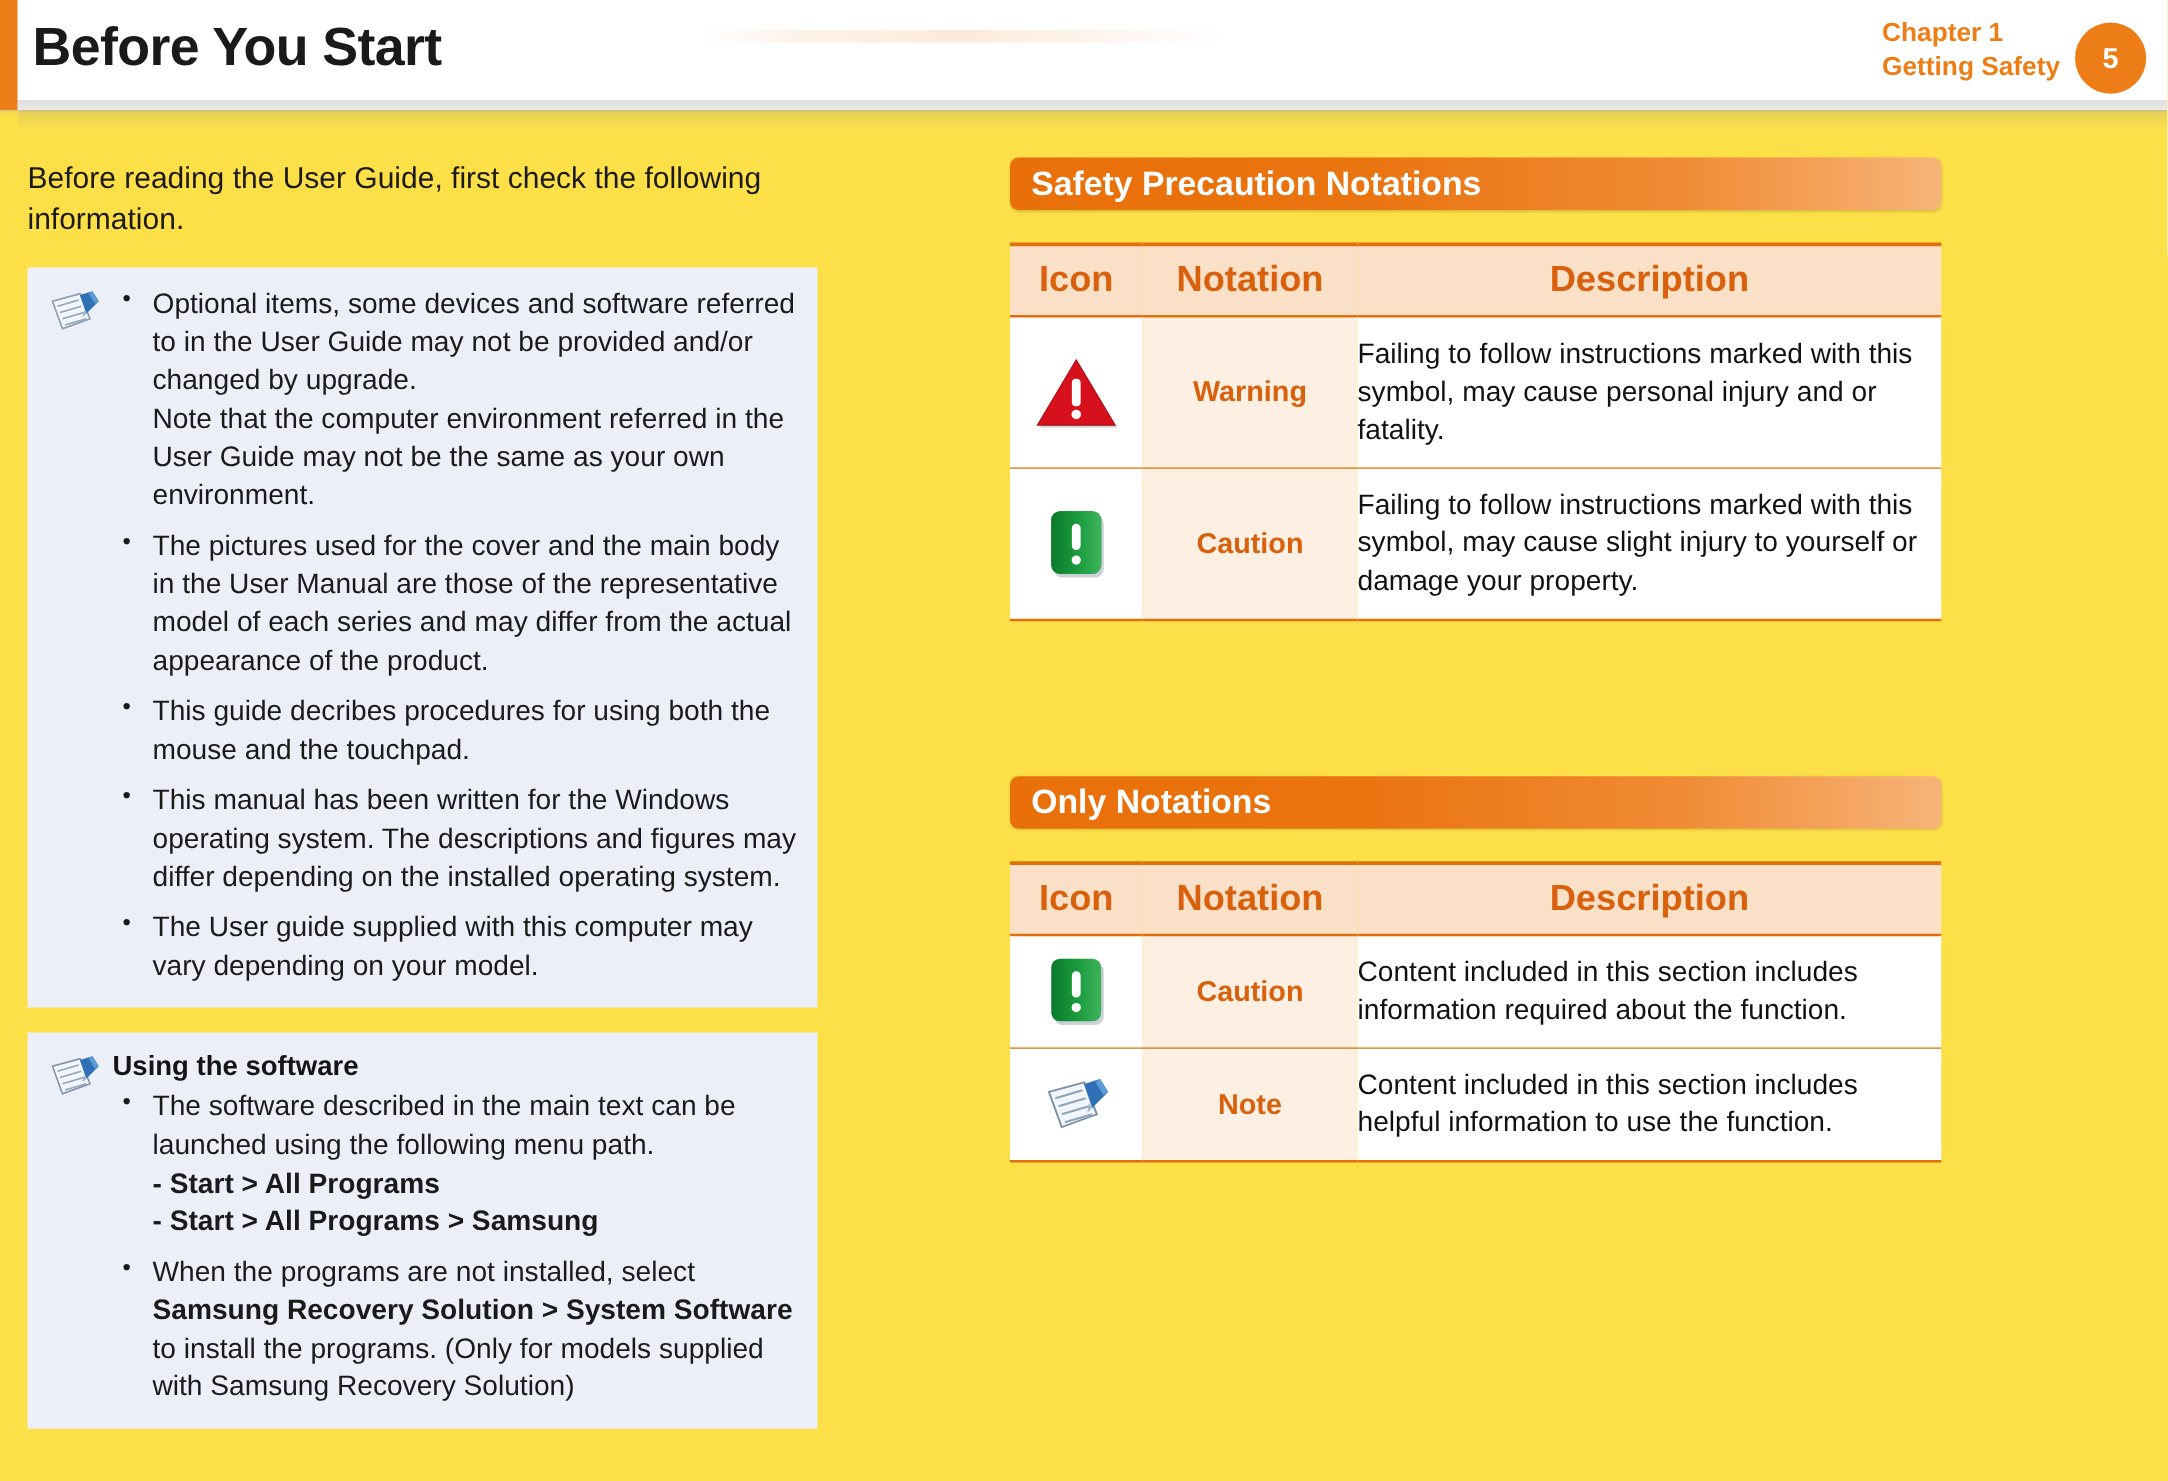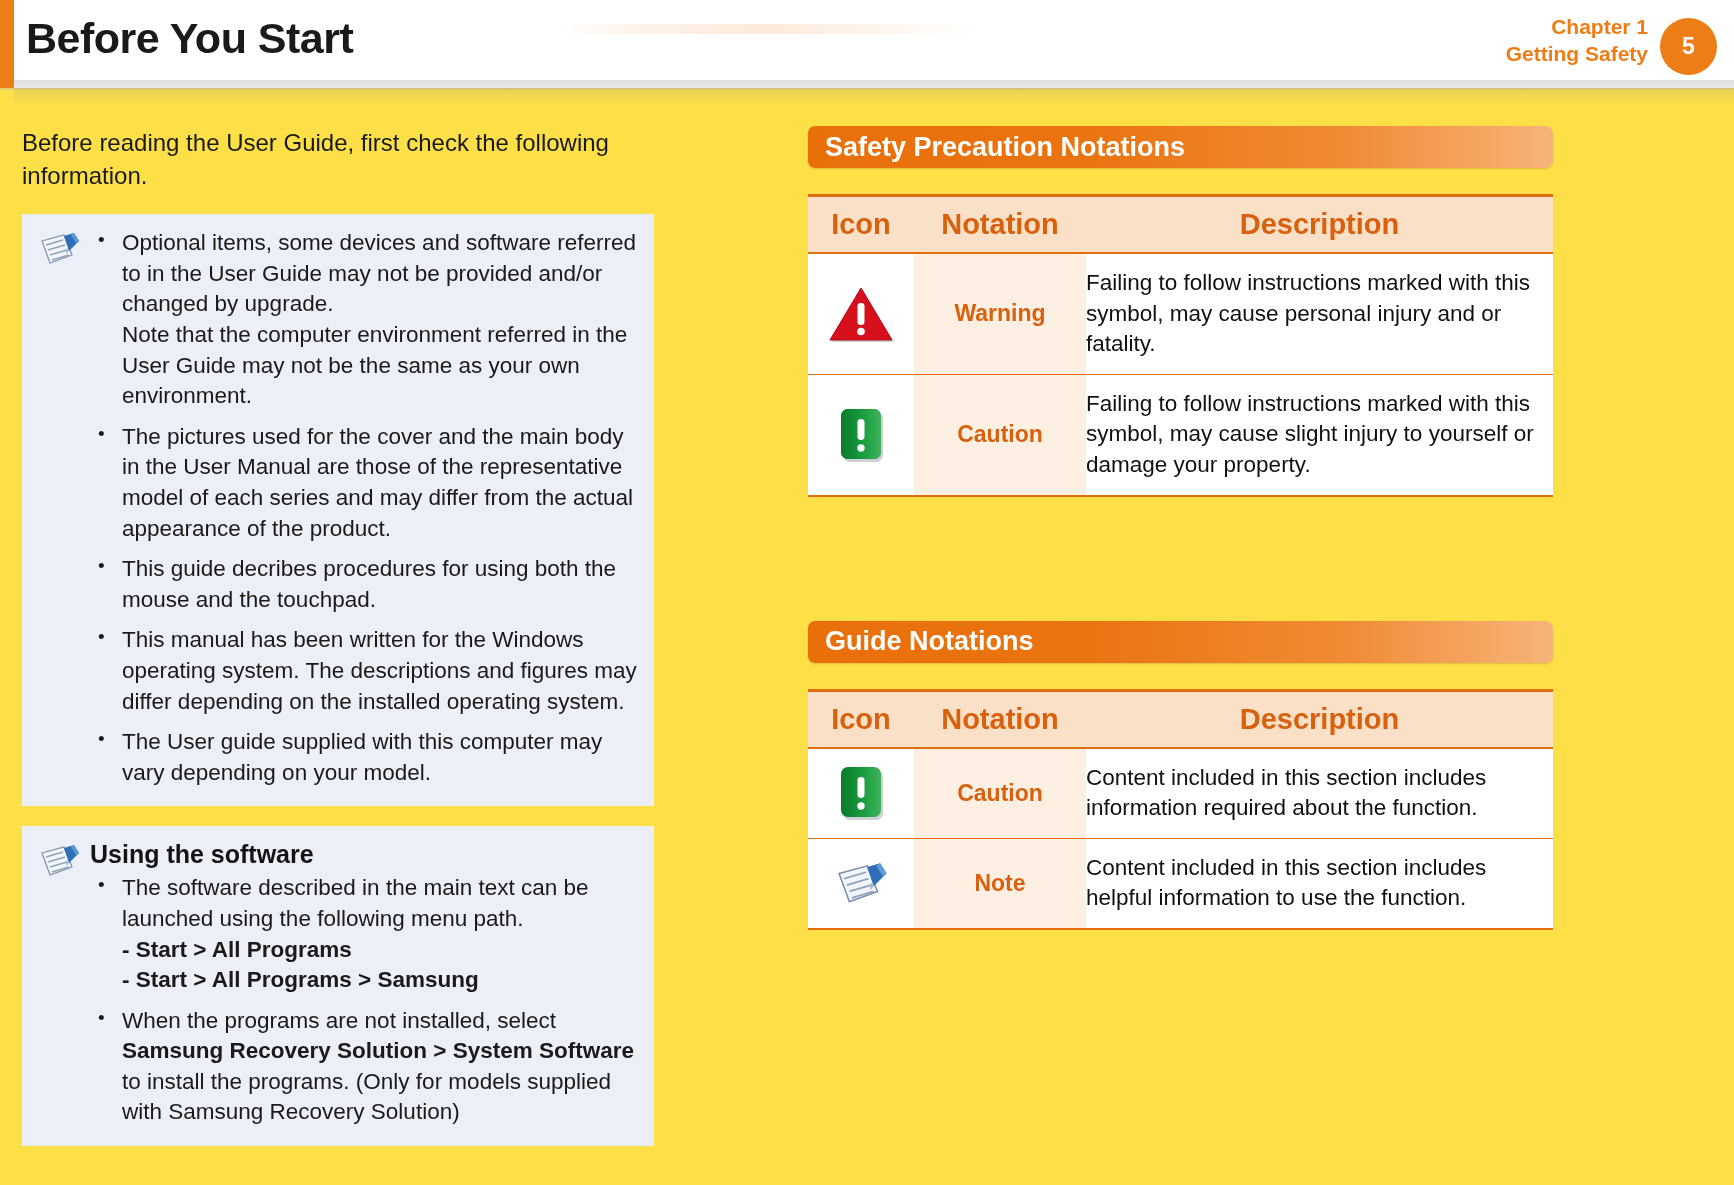--- a/index.html
+++ b/index.html
@@ -28,21 +28,21 @@
     position: absolute; left: 0px; top: 88px; width: 1734px; height: 3px;
     background: linear-gradient(to bottom, rgba(170,170,170,0.45), rgba(255,255,255,0));
   }
   .page-title {
     position: absolute; left: 26px; top: 14px;
     font-size: 43px; font-weight: bold; color: #1a1a1a;
     letter-spacing: -0.5px;
   }
   .chapter-block {
     position: absolute; right: 86px; top: 14px;
-    text-align: right; line-height: 1.28;
+    text-align: left; line-height: 1.28;
   }
   .chapter-line {
     font-size: 21px; font-weight: bold; color: #ef7d15;
     white-space: nowrap;
   }
   .page-badge {
     position: absolute; right: 17px; top: 18px;
     width: 57px; height: 57px; border-radius: 50%;
     background: #ed7d17; color: #fff;
     font-size: 23px; font-weight: bold;
@@ -68,21 +68,21 @@
   .note-box {
     background: #eceef8;
     padding: 14px 16px 18px 16px;
     position: relative;
     margin-bottom: 20px;
   }
   .note-row { display: flex; align-items: flex-start; }
   .note-icon { width: 52px; flex: 0 0 52px; padding-top: 4px; }
   .note-body { flex: 1; }
   .note-heading {
-    font-size: 25px; font-weight: bold; color: #141414;
+    font-size: 22px; font-weight: bold; color: #141414;
     margin-bottom: 4px;
   }
   ul.bullets { list-style: none; }
   ul.bullets > li {
     position: relative;
     padding-left: 32px;
     font-size: 22.5px;
     line-height: 1.36;
     color: #1a1a1a;
     margin-bottom: 10px;
@@ -285,21 +285,21 @@
           </td>
           <td class="td-notation">Caution</td>
           <td class="td-desc">Failing to follow instructions marked with this symbol, may cause slight injury to yourself or damage your property.</td>
         </tr>
       </tbody>
     </table>
 
     <div class="spacer"></div>
 
     <div class="section-bar">
-      <span>Guide Notations</span>
+      <span>Only Notations</span>
     </div>
 
     <table class="nt-table">
       <thead>
         <tr>
           <th class="c-icon">Icon</th>
           <th class="c-notation">Notation</th>
           <th class="c-desc">Description</th>
         </tr>
       </thead>

